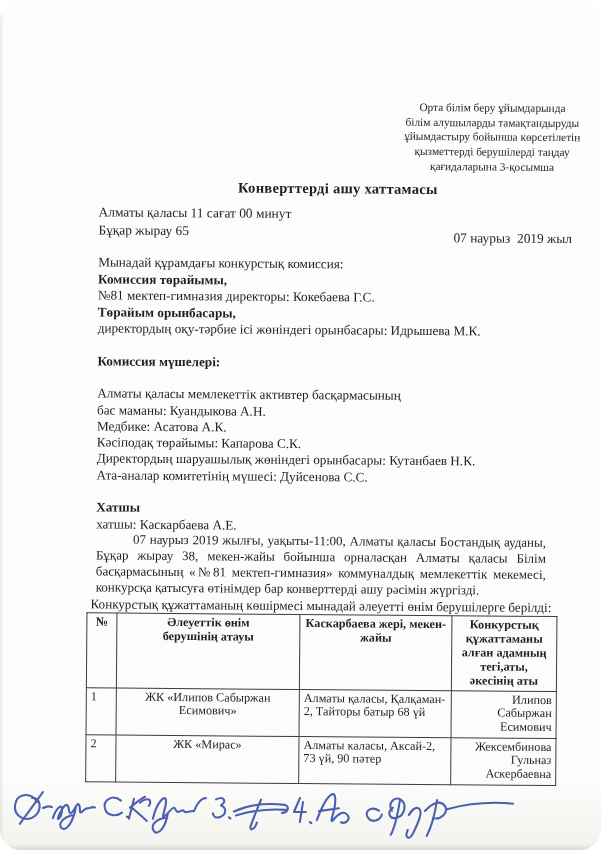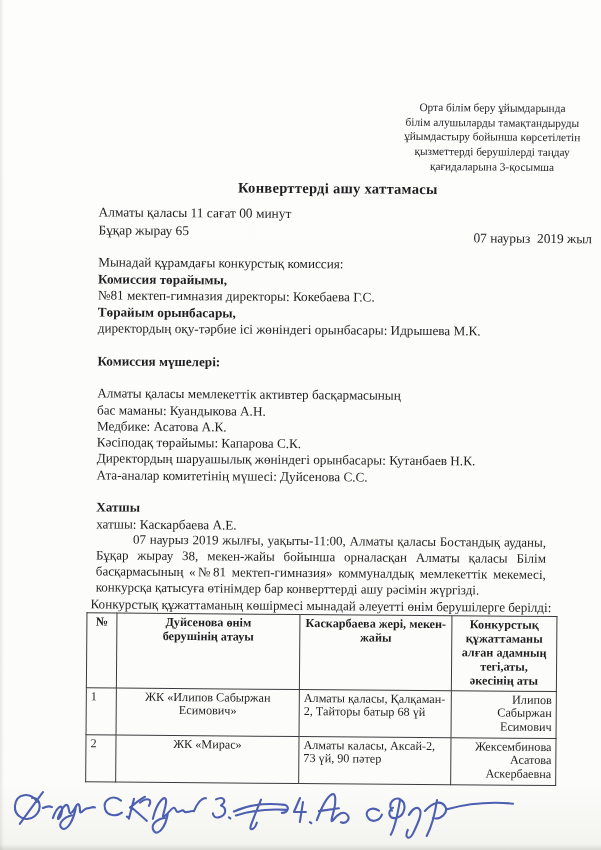--- a/index.html
+++ b/index.html
@@ -1,19 +1,19 @@
 <!DOCTYPE html>
 <html><head>
 <meta charset="utf-8">
 <style>
   html, body { margin:0; padding:0; background:#ffffff; }
   .page {
     position:relative; width:601px; height:850px; overflow:hidden;
     background:linear-gradient(180deg,#fdfdfc 0%, #fcfcfa 92%, #f2f2ee 100%);
-    font-family:"Liberation Serif", serif; color:#1f1f22;
+    font-family:"Liberation Serif", serif; color:#1f1f22;border-radius:21px;
   }
   .page::before {
     content:""; position:absolute; left:0; top:0; bottom:0; width:4px;
     background:linear-gradient(90deg, rgba(110,110,100,0.14), rgba(0,0,0,0));
     pointer-events:none;
   }
   .page::after {
     content:""; position:absolute; left:0; right:0; bottom:0; height:6px;
     background:linear-gradient(180deg, rgba(0,0,0,0), rgba(120,120,108,0.20));
     pointer-events:none;
@@ -23,21 +23,21 @@
   .appendix-note {
     position:absolute; top:99px; left:390px; width:200px;
     text-align:center; font-size:11.3px; line-height:14.7px; color:#26262a;
   }
   .doc-title {
     position:absolute; top:180px; left:97px; width:478px; text-align:center;
     font-weight:bold; font-size:14.6px; letter-spacing:0.25px;
   }
   .meta-line1 { position:absolute; top:206px; left:97px;  font-size:13.4px; }
   .meta-line2 { position:absolute; top:224px; left:97px;  font-size:13.4px; }
-  .meta-date  { position:absolute; top:229px; left:472px; font-size:13.4px; white-space:pre; }
+  .meta-date  { position:absolute; top:229px; left:452px; font-size:13.4px; white-space:pre; }
 
   .commission { position:absolute; top:256px; left:97px; width:465px; font-size:13.2px; line-height:16.5px; }
   .members    { position:absolute; top:355px; left:97px; width:465px; font-size:13.2px; line-height:16.3px; }
   .members .lines { margin-top:16px; }
   .secretary  { position:absolute; top:501px; left:97px; width:465px; font-size:13.2px; line-height:16.5px; }
   .bold-line  { font-weight:bold; }
 
   .body-paragraph {
     position:absolute; top:533px; left:97px; width:450px;
     font-size:13px; line-height:15.9px; text-align:justify; text-indent:37px;
@@ -118,21 +118,21 @@
     <table class="suppliers">
       <colgroup>
         <col class="col-num">
           <col class="col-name">
           <col class="col-addr">
           <col class="col-recv">
       </colgroup>
       <thead>
         <tr>
           <th>№</th>
-          <th>Дуйсенова өнім
+          <th>Әлеуеттік өнім
 берушінің атауы</th>
           <th>Каскарбаева жері, мекен-
 жайы</th>
           <th>Конкурстық
 құжаттаманы
 алған адамның
 тегі,аты,
 әкесінің аты</th>
         </tr>
       </thead>
@@ -146,21 +146,21 @@
           <td class="cell-recv">Илипов
 Сабыржан
 Есимович</td>
         </tr>
         <tr>
           <td class="cell-num">2</td>
           <td class="cell-name">ЖК «Мирас»</td>
           <td class="cell-addr">Алматы каласы, Аксай-2,
 73 үй, 90 пәтер</td>
           <td class="cell-recv">Жексембинова
-Асатова
+Гульназ
 Аскербаевна</td>
         </tr>
       </tbody>
     </table>
 
     <svg class="signatures" viewBox="0 0 601 72" xmlns="http://www.w3.org/2000/svg">
       <g fill="none" stroke="#3e53ab" stroke-width="2.1" stroke-linecap="round" stroke-linejoin="round" opacity="0.92">
         <path d="M40,26 C33,15 19,18 18,30 C17,41 30,47 38,40 C46,33 43,21 35,22 M23,48 L46,16 M46,32 C50,30 53,30 55,31"></path>
         <path d="M56,42 C60,30 66,27 65,35 C64,43 58,47 63,37 C68,27 71,26 72,34 C73,41 77,34 79,30 C81,26 83,28 83,34 C83,40 87,32 90,32 C93,32 95,30 98,31 M79,30 C77,44 70,56 65,52 C60,48 67,41 75,39"></path>
         <path d="M124,24 C115,17 106,24 108,32 C110,40 120,40 125,36 M130,40 l1.5,1 M137,22 C135,30 133,38 132,42 M133,31 C139,26 144,22 148,20 M135,31 C141,36 146,41 150,44 M143,26 C150,20 156,22 152,29"></path>

